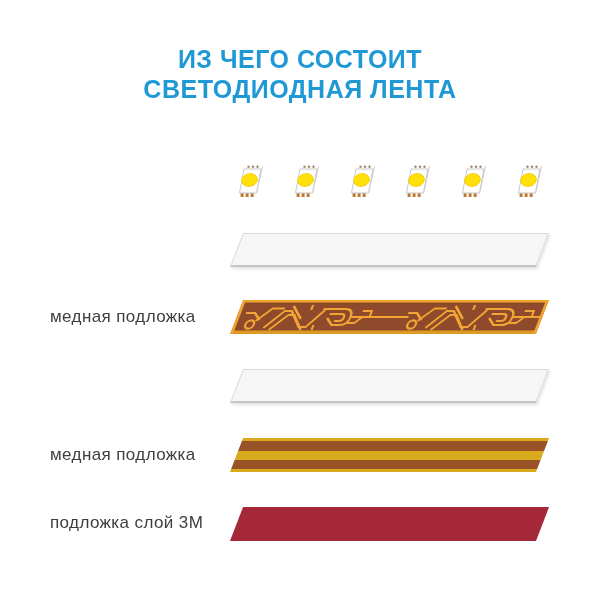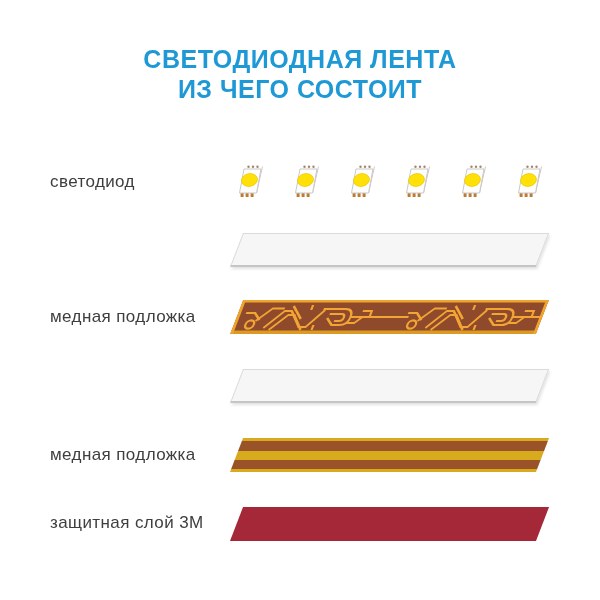--- a/index.html
+++ b/index.html
@@ -44,25 +44,24 @@
   .led-pin{fill:#BF7B31;}
   .led-dot{fill:#A38767;}
   .led-edge{stroke:#C9C9C9;stroke-width:1;fill:none;}
 </style>
 </head>
 <body>
 
 <div class="canvas">
 
   <div class="title">
+    <div>ИЗ ЧЕГО СОСТОИТ</div>
     <div>СВЕТОДИОДНАЯ ЛЕНТА</div>
-    <div>ИЗ ЧЕГО СОСТОИТ</div>
   </div>
 
-  <div class="row-label" style="top:171px">светодиод</div>
   <div class="led-strip">
   <svg viewBox="0 0 27 35">
     <circle class="led-dot" cx="12.5" cy="2.8" r="1.2"></circle>
     <circle class="led-dot" cx="17" cy="2.8" r="1.2"></circle>
     <circle class="led-dot" cx="21.5" cy="2.8" r="1.2"></circle>
     <rect class="led-pin" x="4.6" y="28.5" width="3" height="4.6" rx="0.5"></rect>
     <rect class="led-pin" x="9.6" y="28.5" width="3" height="4.6" rx="0.5"></rect>
     <rect class="led-pin" x="14.6" y="28.5" width="3" height="4.6" rx="0.5"></rect>
     <path class="led-edge" d="M26.5,2.5 L20.5,29"></path>
     <polygon class="led-body" points="8,5 25,5 20.5,29 3.5,29"></polygon>
@@ -161,16 +160,16 @@
       <path class="cu-trace" d="M140,17 h32"></path>
       <use href="#cluster" x="168" y="0"></use>
     </svg>
   </div>
 
   <div class="strip white" style="top:369px"></div>
 
   <div class="row-label" style="top:444px">медная подложка</div>
   <div class="strip stripes" style="top:438px"></div>
 
-  <div class="row-label" style="top:512px">защитная слой 3М</div>
+  <div class="row-label" style="top:512px">подложка слой 3М</div>
   <div class="strip red" style="top:507px"></div>
 
 </div>
 
 </body></html>

